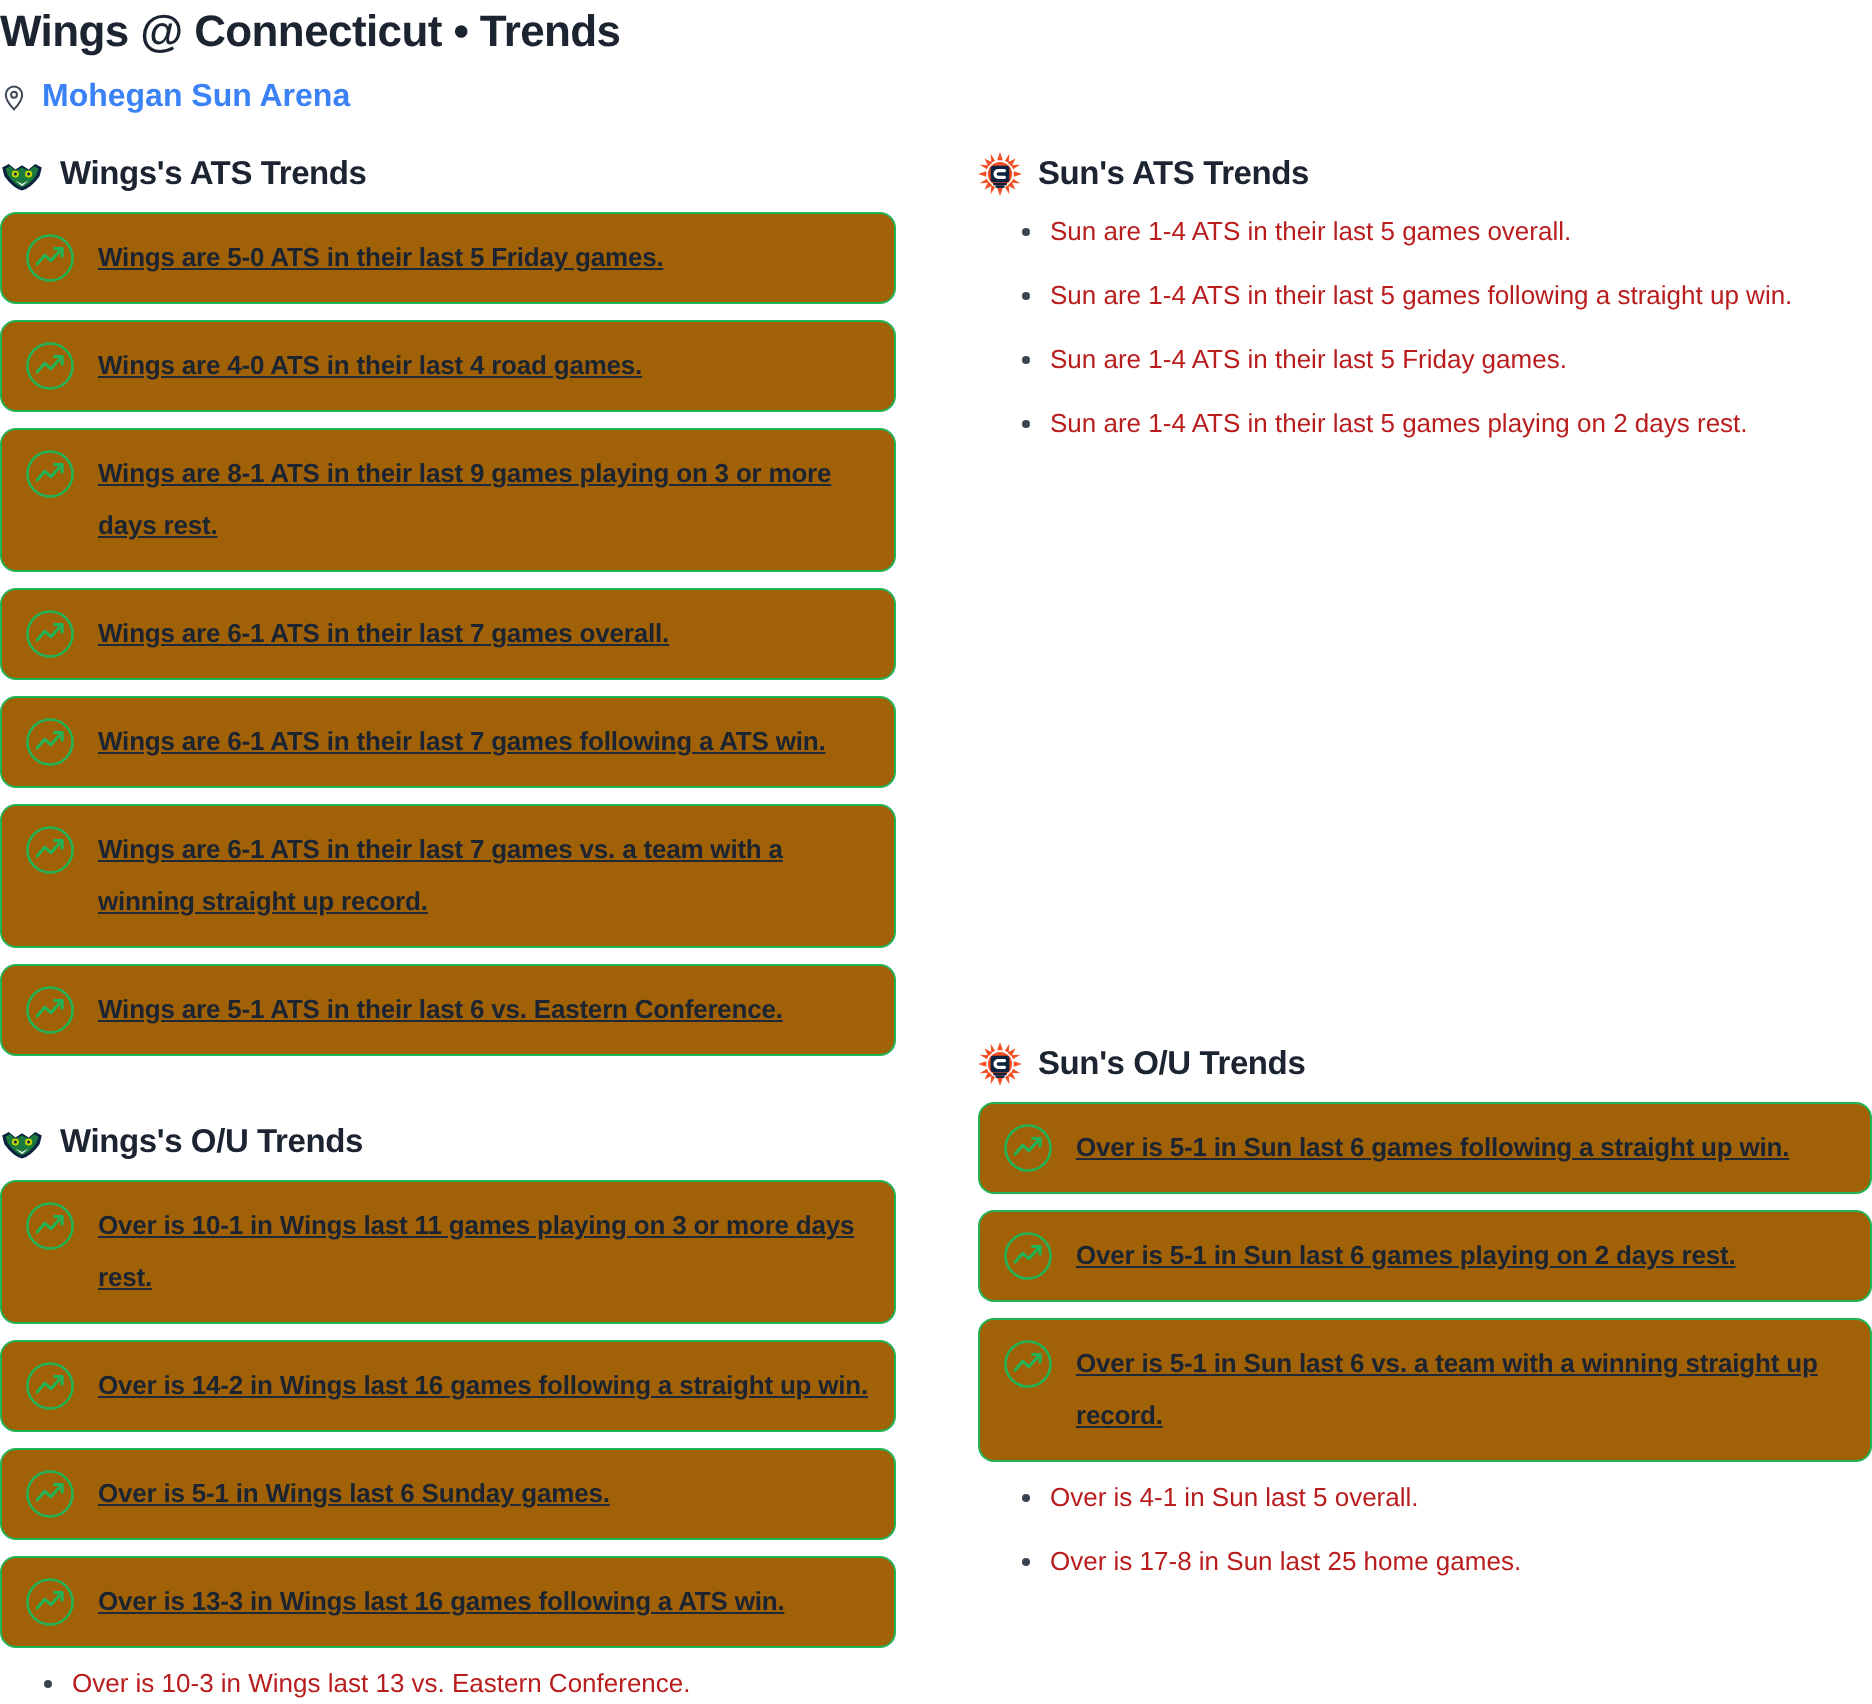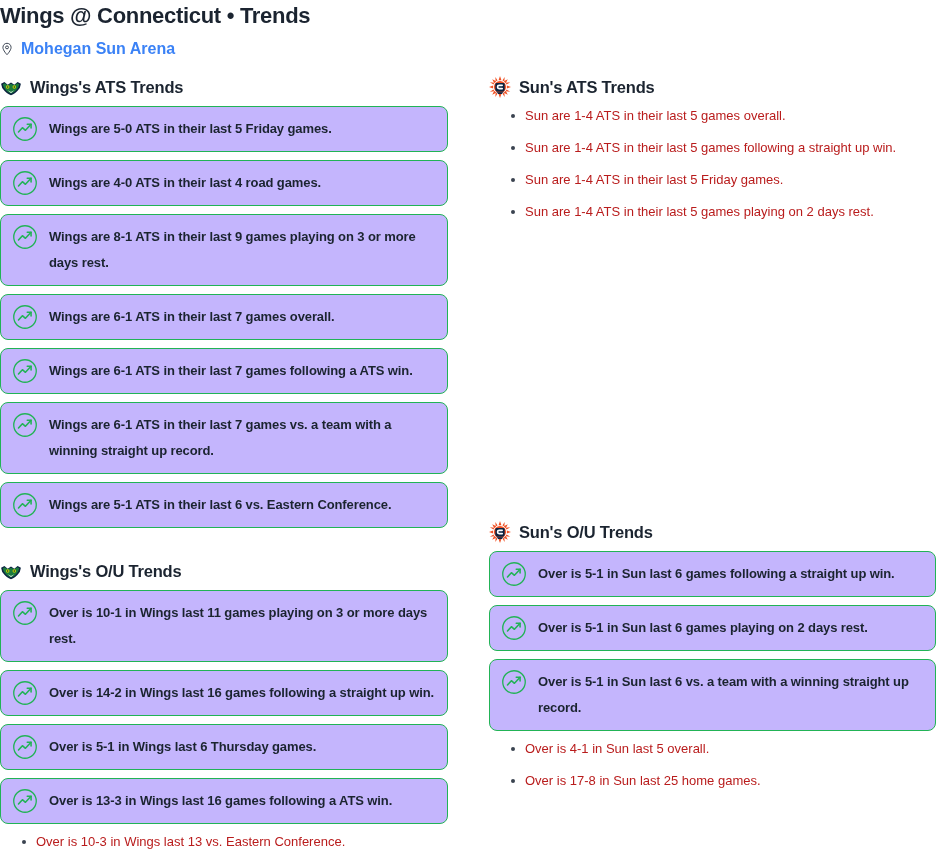--- a/index.html
+++ b/index.html
@@ -87,26 +87,27 @@
     height: 22px;
     flex: 0 0 22px;
     display: block;
   }
 
   
   .trend-card {
     display: flex;
     align-items: flex-start;
     gap: 11px;
-    background: #c4b5fd;
+    background: #a16207;
     border: 1px solid #22b356;
     border-radius: 8px;
     padding: 9px 12px 9px 11px;
     margin-bottom: 8px;
     box-sizing: border-box;
+    text-decoration: underline;
   }
   .trend-icon {
     width: 26px;
     height: 26px;
     flex: 0 0 26px;
     display: block;
     margin-top: 0px;
   }
   .trend-text {
     font-size: 13px;
@@ -275,21 +276,21 @@
           </svg>
           <span class="trend-text">Over is 14-2 in Wings last 16 games following a straight up win.</span>
         </div>
 
         <div class="trend-card">
           <svg class="trend-icon" viewBox="0 0 30 30">
             <circle cx="15" cy="15" r="13" fill="none" stroke="#22b356" stroke-width="1.5"></circle>
             <polyline points="7.5,18.5 12,13.5 15.5,16.5 22,9.5" fill="none" stroke="#22b356" stroke-width="1.8" stroke-linecap="round" stroke-linejoin="round"></polyline>
             <polyline points="17.6,9.5 22,9.5 22,13.9" fill="none" stroke="#22b356" stroke-width="1.8" stroke-linecap="round" stroke-linejoin="round"></polyline>
           </svg>
-          <span class="trend-text">Over is 5-1 in Wings last 6 Thursday games.</span>
+          <span class="trend-text">Over is 5-1 in Wings last 6 Sunday games.</span>
         </div>
 
         <div class="trend-card">
           <svg class="trend-icon" viewBox="0 0 30 30">
             <circle cx="15" cy="15" r="13" fill="none" stroke="#22b356" stroke-width="1.5"></circle>
             <polyline points="7.5,18.5 12,13.5 15.5,16.5 22,9.5" fill="none" stroke="#22b356" stroke-width="1.8" stroke-linecap="round" stroke-linejoin="round"></polyline>
             <polyline points="17.6,9.5 22,9.5 22,13.9" fill="none" stroke="#22b356" stroke-width="1.8" stroke-linecap="round" stroke-linejoin="round"></polyline>
           </svg>
           <span class="trend-text">Over is 13-3 in Wings last 16 games following a ATS win.</span>
         </div>

